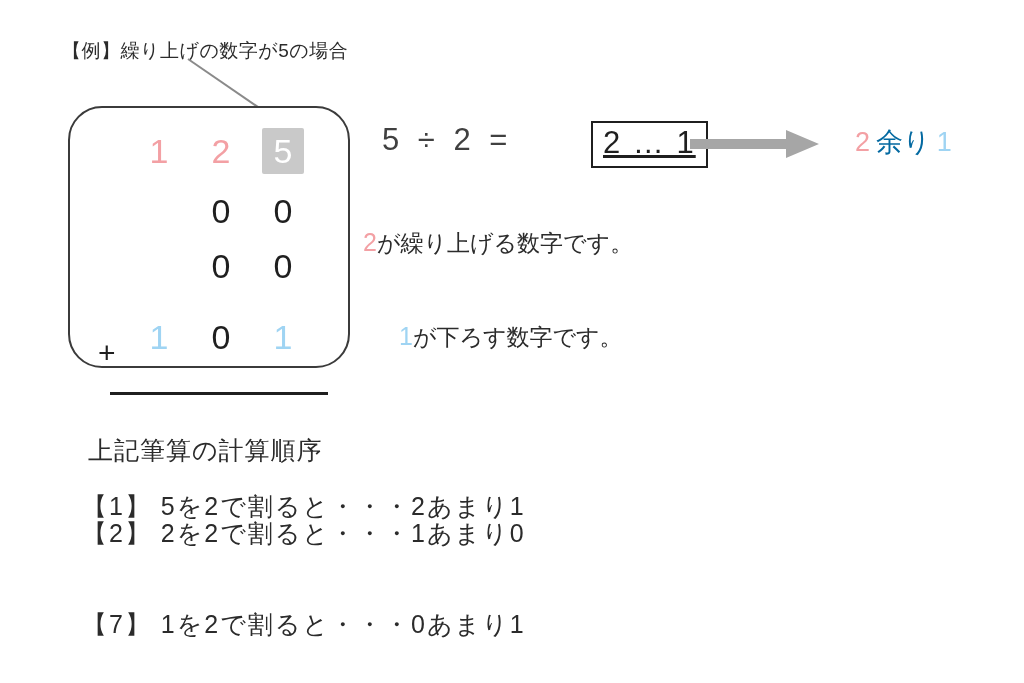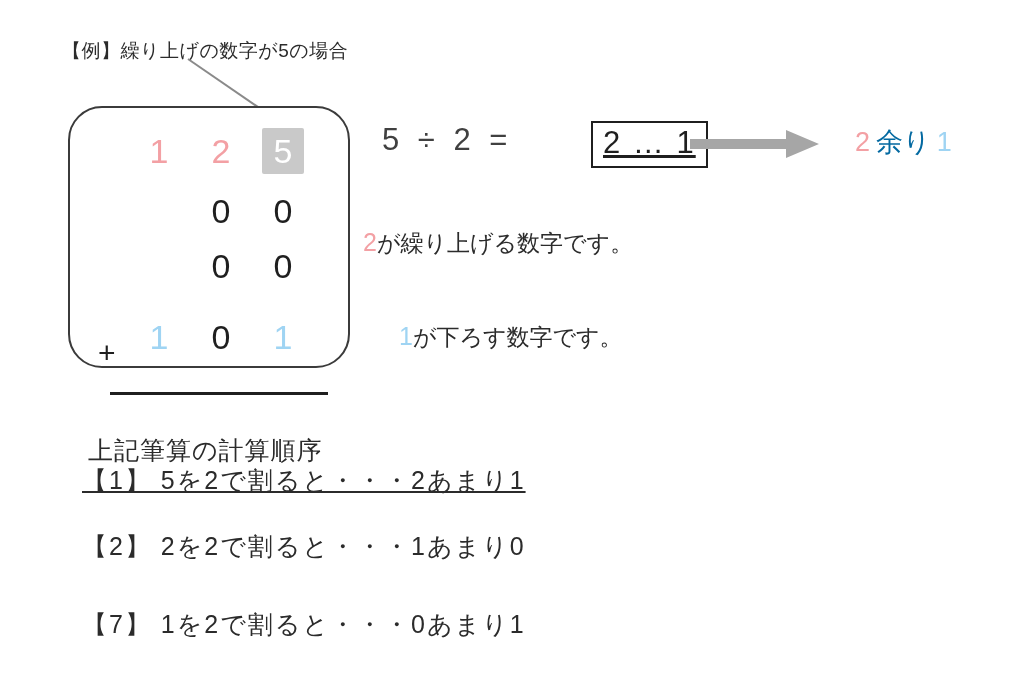--- a/index.html
+++ b/index.html
@@ -140,22 +140,22 @@
     font-size: 25px;
     letter-spacing: 1px;
     white-space: nowrap;
   }
   .step {
     left: 82px;
     font-size: 25px;
     letter-spacing: 2px;
     white-space: nowrap;
   }
-  #step-1 { top: 464px; text-decoration: underline; }
-  #step-2 { top: 530px; text-align: center; }
+  #step-1 { top: 490px; }
+  #step-2 { top: 517px; text-align: center; }
   #step-3 { top: 608px; }
 </style>
 </head>
 <body>
 
 <div class="abs" id="header-note">【例】繰り上げの数字が5の場合</div>
 
 <svg class="abs" id="pointer-line" viewBox="0 0 120 80">
   <line x1="8" y1="4" x2="110" y2="74" stroke="#8a8a8a" stroke-width="2"></line>
 </svg>

